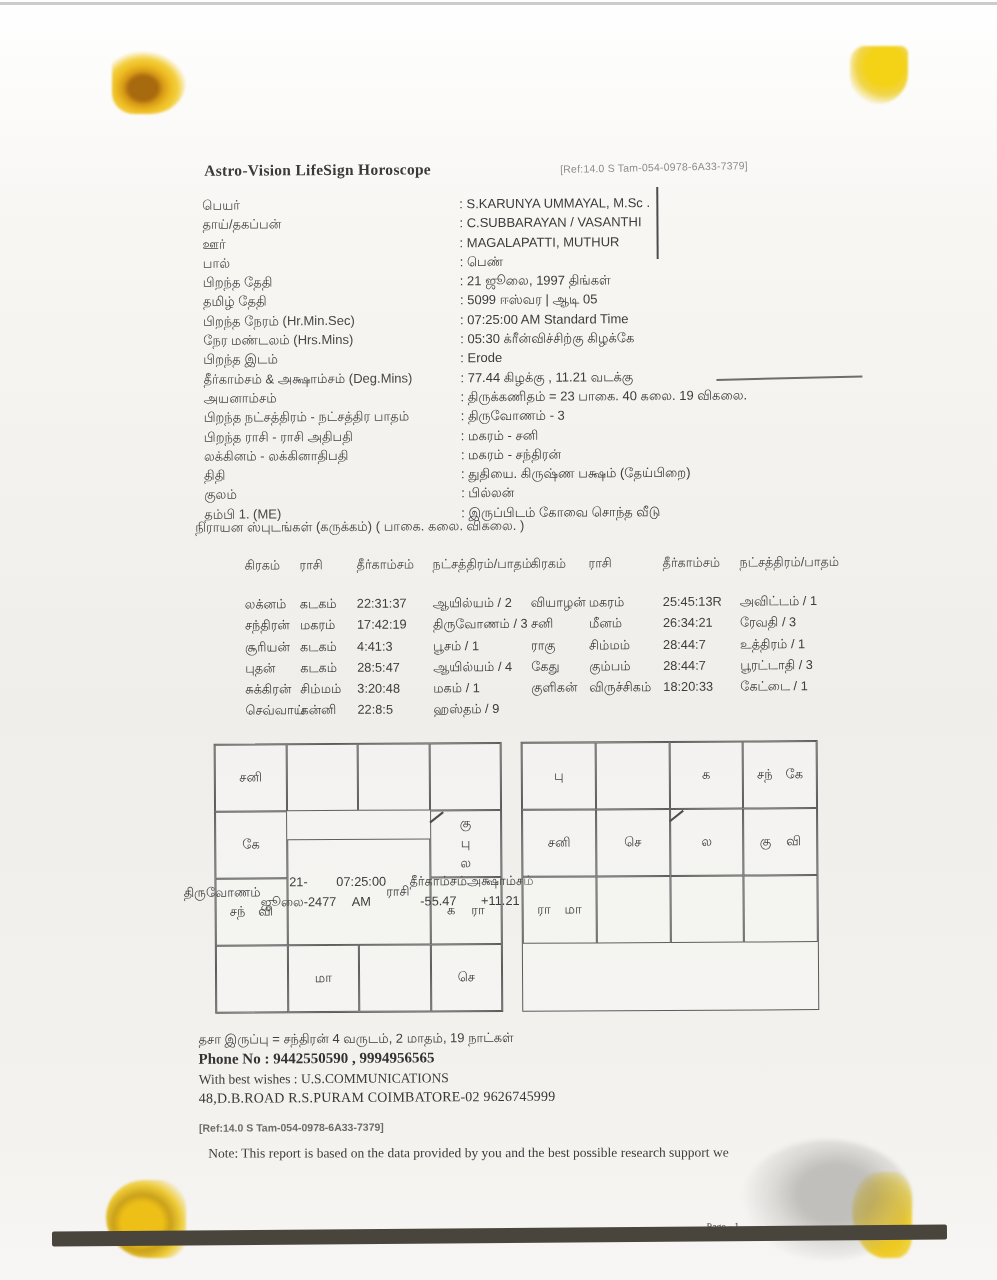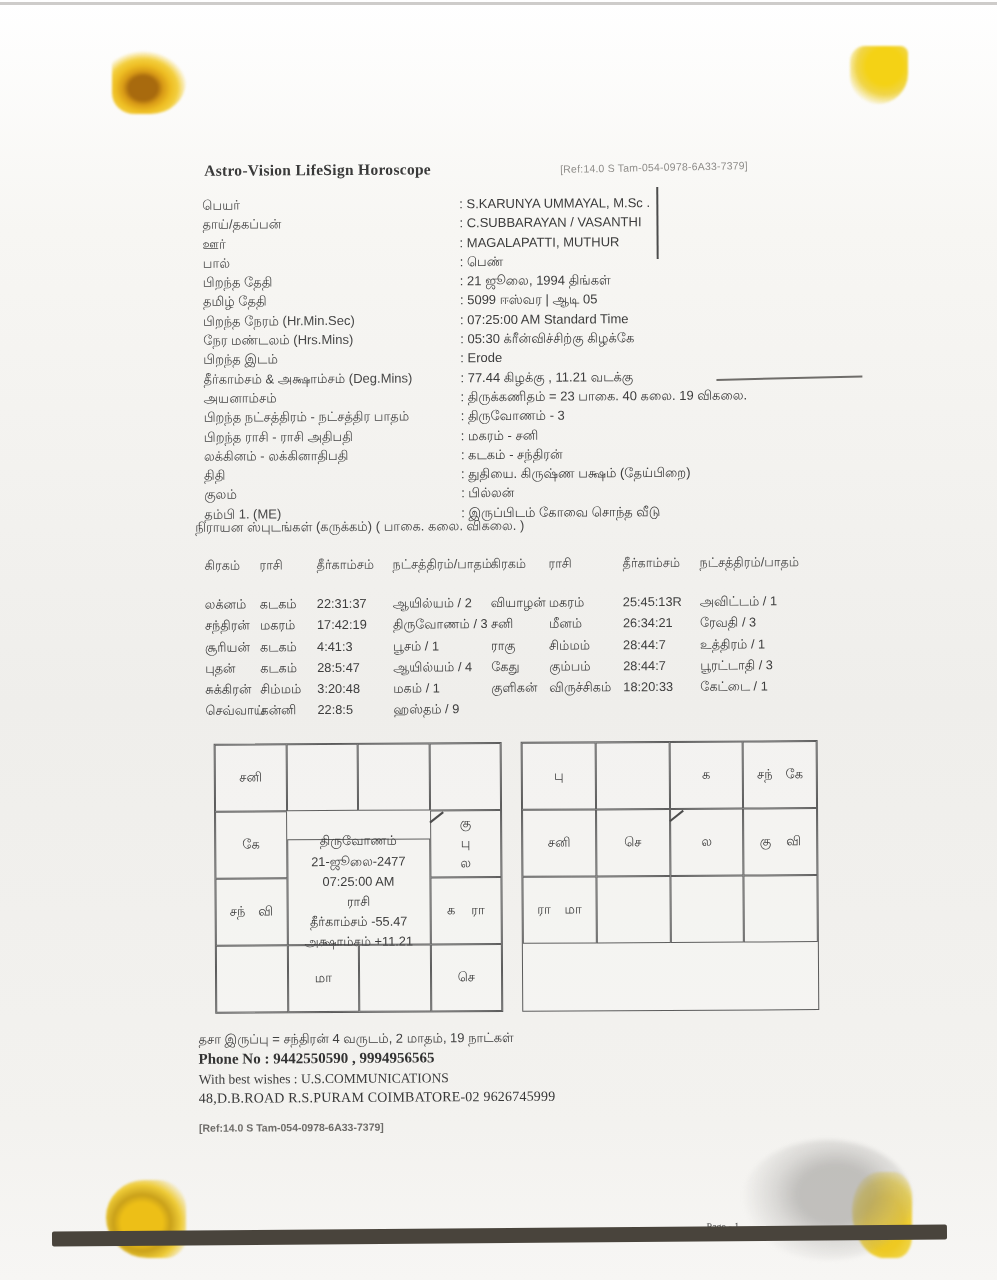--- a/index.html
+++ b/index.html
@@ -47,31 +47,31 @@
   .info{position:absolute;left:205px;top:196px;width:660px;font-size:13px;color:#474747;}
   .info-row{position:relative;height:19.3px;white-space:nowrap;}
   .info-label{position:absolute;left:0;}
   .info-value{position:absolute;left:257px;color:#3c3c3c;}
   .sputa{position:absolute;left:196px;top:518px;font-size:13px;color:#474747;}
 
   
   .ptable{position:absolute;left:205px;top:556px;width:628px;font-size:12.8px;color:#3e3e3e;}
   .prow{display:grid;grid-template-columns:55px 57px 76px 98px 58px 74px 77px auto;height:21.2px;white-space:nowrap;}
   .prow.phead{margin-bottom:18px;color:#4b4b4b;}
-  .prow span{overflow:visible;}
+  .prow span{overflow:visible;margin-left:40px;}
 
   
   .chart{position:absolute;display:grid;grid-template-columns:repeat(4,1fr);grid-template-rows:repeat(4,1fr);
     border:1.6px solid #5b5b5b;background:rgba(255,255,255,.25);}
   .chart-rasi{left:213px;top:742px;width:286px;height:268px;}
   .chart-nav{left:520px;top:742px;width:295px;height:268px;}
   .ccell{border:.9px solid #5f5f5f;position:relative;display:flex;align-items:center;justify-content:space-evenly;
     font-size:13px;color:#3c3c3c;}
   .ccell.stacked{flex-direction:column;justify-content:center;gap:3px;}
-  .ccenter{grid-column:2/4;grid-row:2/4;border:.9px solid #5f5f5f;display:flex;flex-direction:column;
+  .ccenter{grid-column:2/4;grid-row:2/4;border:.9px solid #5f5f5f;display:flex;flex-direction:row;
     align-items:center;justify-content:center;font-size:12.8px;color:#3c3c3c;line-height:1.58;text-align:center;margin-top:28px;}
   .lagna-mark{position:absolute;left:-3px;top:5px;width:17px;height:2px;background:#4c4c4c;transform:rotate(-38deg);}
 
   
   .f-dasa{position:absolute;left:196px;top:1030px;font-size:13px;color:#404040;}
   .f-phone{position:absolute;left:196px;top:1049px;font-family:"Liberation Serif",serif;font-weight:bold;font-size:15px;color:#333;}
   .f-wish{position:absolute;left:196px;top:1070px;font-family:"Liberation Serif",serif;font-size:13.5px;color:#3d3d3d;}
   .f-addr{position:absolute;left:196px;top:1089px;font-family:"Liberation Serif",serif;font-size:14px;color:#383838;letter-spacing:.2px;}
   .f-ref{position:absolute;left:196px;top:1120px;font-size:10.5px;font-weight:bold;color:#6e6c69;}
   .f-note{position:absolute;left:205px;top:1145px;font-family:"Liberation Serif",serif;font-size:13.5px;color:#3d3d3d;transform:rotate(.25deg);}
@@ -107,21 +107,21 @@
     <div class="info-row">
         <span class="info-label">ஊர்</span>
         <span class="info-value">: MAGALAPATTI, MUTHUR</span>
       </div>
     <div class="info-row">
         <span class="info-label">பால்</span>
         <span class="info-value">: பெண்</span>
       </div>
     <div class="info-row">
         <span class="info-label">பிறந்த தேதி</span>
-        <span class="info-value">: 21 ஜூலை, 1994 திங்கள்</span>
+        <span class="info-value">: 21 ஜூலை, 1997 திங்கள்</span>
       </div>
     <div class="info-row">
         <span class="info-label">தமிழ் தேதி</span>
         <span class="info-value">: 5099 ஈஸ்வர | ஆடி 05</span>
       </div>
     <div class="info-row">
         <span class="info-label">பிறந்த நேரம் (Hr.Min.Sec)</span>
         <span class="info-value">: 07:25:00 AM Standard Time</span>
       </div>
     <div class="info-row">
@@ -143,21 +143,21 @@
     <div class="info-row">
         <span class="info-label">பிறந்த நட்சத்திரம் - நட்சத்திர பாதம்</span>
         <span class="info-value">: திருவோணம் - 3</span>
       </div>
     <div class="info-row">
         <span class="info-label">பிறந்த ராசி - ராசி அதிபதி</span>
         <span class="info-value">: மகரம் - சனி</span>
       </div>
     <div class="info-row">
         <span class="info-label">லக்கினம் - லக்கினாதிபதி</span>
-        <span class="info-value">: கடகம் - சந்திரன்</span>
+        <span class="info-value">: மகரம் - சந்திரன்</span>
       </div>
     <div class="info-row">
         <span class="info-label">திதி</span>
         <span class="info-value">: துதியை. கிருஷ்ண பக்ஷம் (தேய்பிறை)</span>
       </div>
     <div class="info-row">
         <span class="info-label">குலம்</span>
         <span class="info-value">: பில்லன்</span>
       </div>
     <div class="info-row">
@@ -316,17 +316,18 @@
     <div class="ccell"></div>
     <div class="ccell"></div>
     <div class="ccell"></div>
   </div>
 
   <div class="f-dasa">தசா இருப்பு = சந்திரன் 4 வருடம், 2 மாதம், 19 நாட்கள்</div>
   <div class="f-phone">Phone No : 9442550590 , 9994956565</div>
   <div class="f-wish">With best wishes : U.S.COMMUNICATIONS</div>
   <div class="f-addr">48,D.B.ROAD R.S.PURAM COIMBATORE-02 9626745999</div>
   <div class="f-ref">[Ref:14.0 S Tam-054-0978-6A33-7379]</div>
+  <div class="f-note">Note: This report is based on the data provided by you and the best possible research support we</div>
   <div class="f-page">Page - 1</div>
 
 </div>
 
 <div class="bottom-band"></div>
 
 </body></html>

